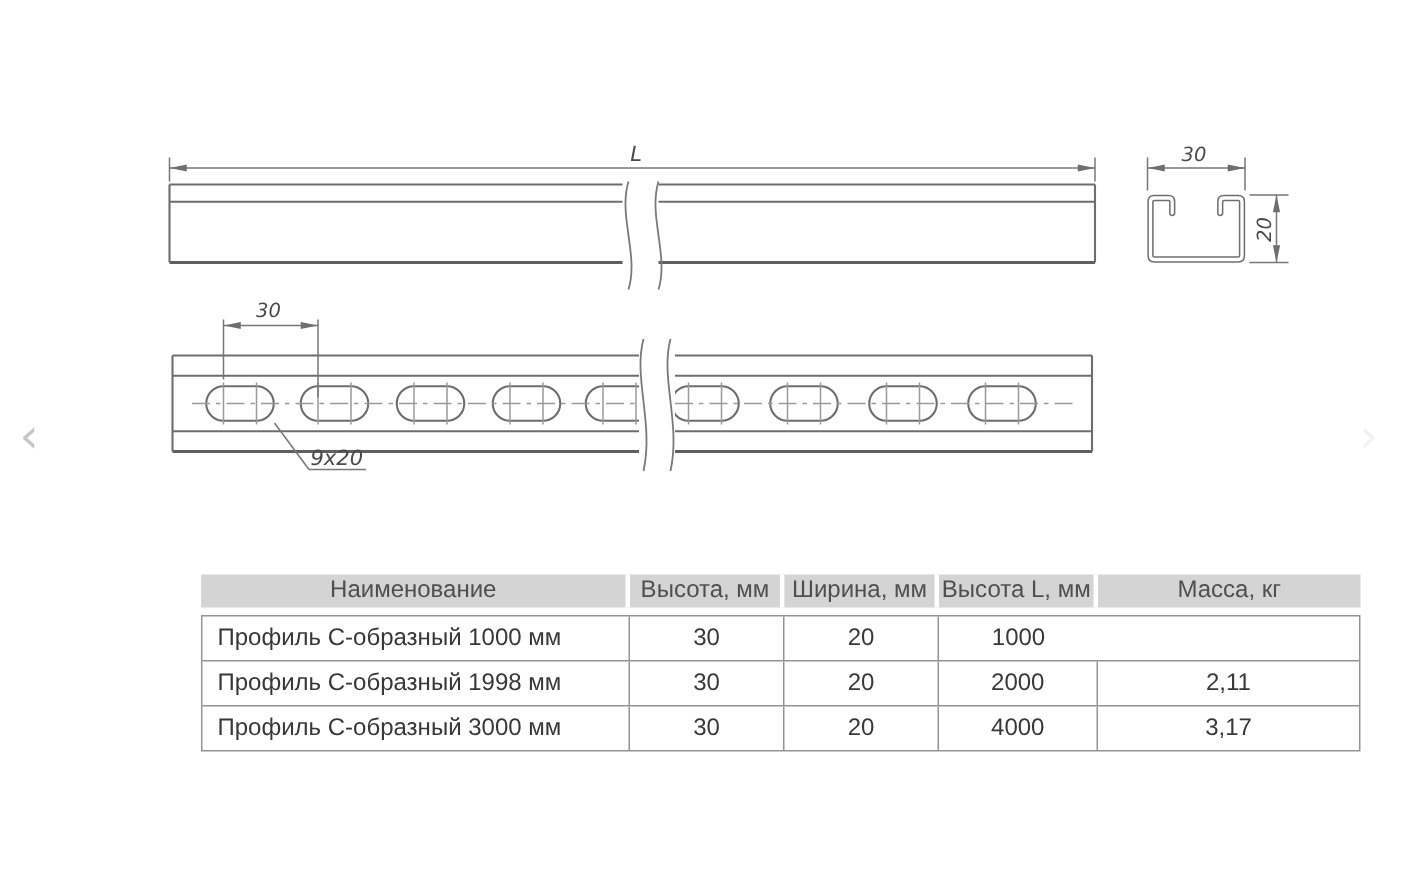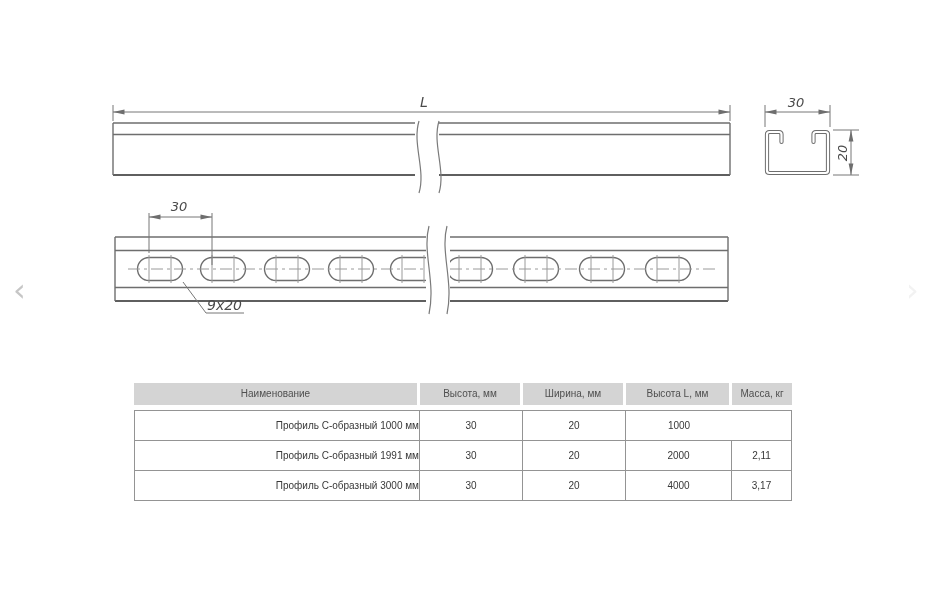--- a/index.html
+++ b/index.html
@@ -25,37 +25,37 @@
   
   .nav-arrow {
     position:absolute; top:274px; font-size:32px; line-height:1;
     font-family:"DejaVu Sans", sans-serif; cursor:pointer; user-select:none;
     background:none; border:none; padding:0;
   }
   .nav-prev { left:13px; color:#c6c6c6; }
   .nav-next { left:906px; color:#f2f2f2; }
 
   
-  .spec-table { position:absolute; left:134px; top:383px; width:658px; font-size:10px; }
+  .spec-table { position:absolute; left:134px; top:383px; width:773px; font-size:16px; }
   .thead { display:grid; grid-template-columns:286px 103px 103px 106px 1fr; margin-bottom:5px; }
   .th {
     background:#d4d4d4; color:#4f4f4f; height:22px; line-height:22px;
     text-align:center; border-right:3px solid #ffffff;
     white-space:nowrap; overflow:hidden;
   }
   .th:last-child { border-right:none; }
   .tbody { border:1px solid #949494; }
   .tr { display:grid; grid-template-columns:285px 103px 103px 106px 1fr; border-bottom:1px solid #949494; }
   .tr:last-child { border-bottom:none; }
   .td {
     height:29px; line-height:29px; text-align:center; color:#383838;
     border-right:1px solid #949494; white-space:nowrap; overflow:hidden;
   }
   .td:last-child { border-right:none; }
-  .td.name { text-align:right; padding-left:10px; }
+  .td.name { text-align:left; padding-left:10px; }
 </style>
 </head>
 <body>
 
 <div class="stage">
 
   <svg class="drawing" width="947" height="591" viewBox="0 0 947 591">
     <defs>
       <marker id="arr" viewBox="0 0 12 8" refX="12" refY="4" markerWidth="12" markerHeight="8" orient="auto-start-reverse" markerUnits="userSpaceOnUse">
         <path d="M12,4 L0.5,1.6 L0.5,6.4 Z" fill="#6e6e6e"></path>
@@ -163,21 +163,21 @@
       <div class="th">Масса, кг</div>
     </div>
     <div class="tbody">
       <div class="tr">
         <div class="td name">Профиль С-образный 1000 мм</div>
         <div class="td">30</div>
         <div class="td">20</div>
         <div class="td">1000</div>
       </div>
       <div class="tr">
-        <div class="td name">Профиль С-образный 1991 мм</div>
+        <div class="td name">Профиль С-образный 1998 мм</div>
         <div class="td">30</div>
         <div class="td">20</div>
         <div class="td">2000</div>
         <div class="td">2,11</div>
       </div>
       <div class="tr">
         <div class="td name">Профиль С-образный 3000 мм</div>
         <div class="td">30</div>
         <div class="td">20</div>
         <div class="td">4000</div>

